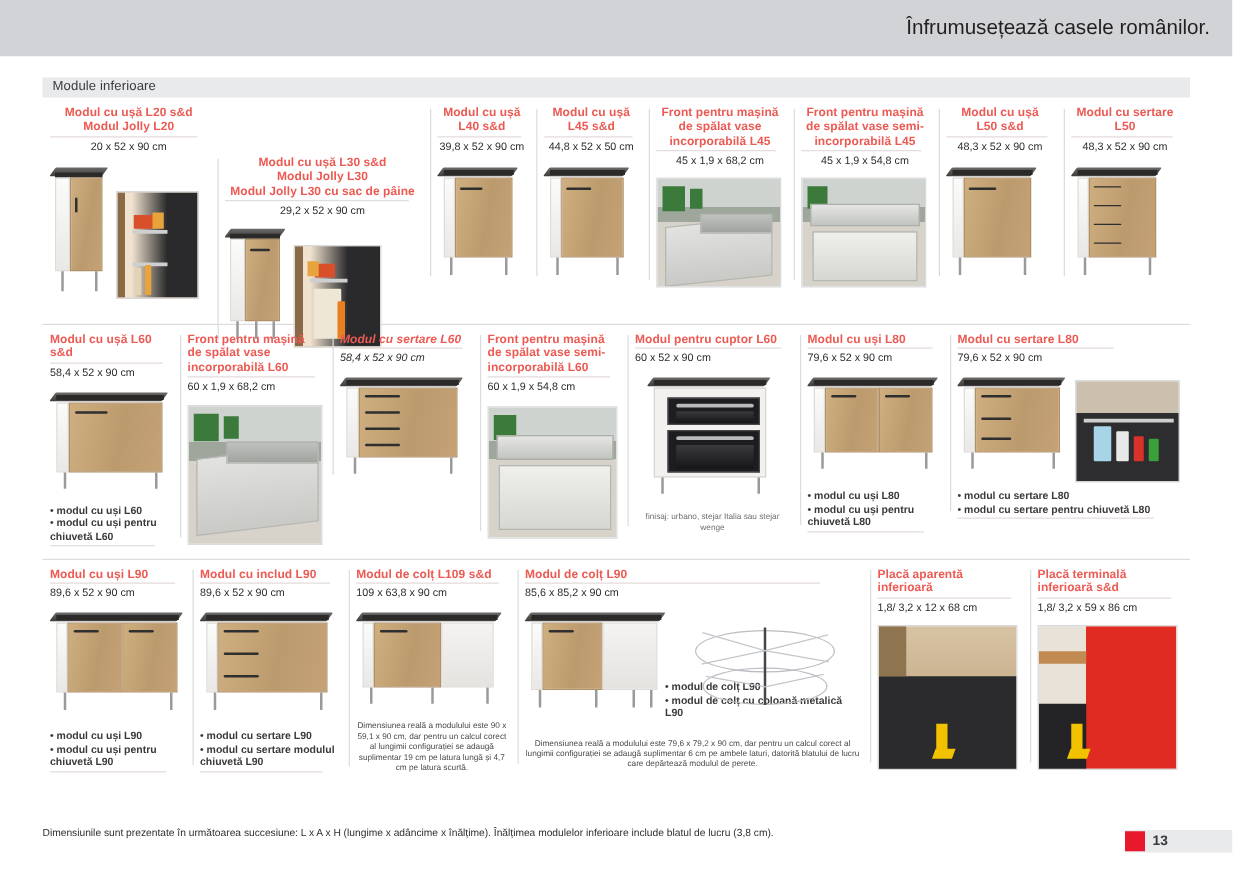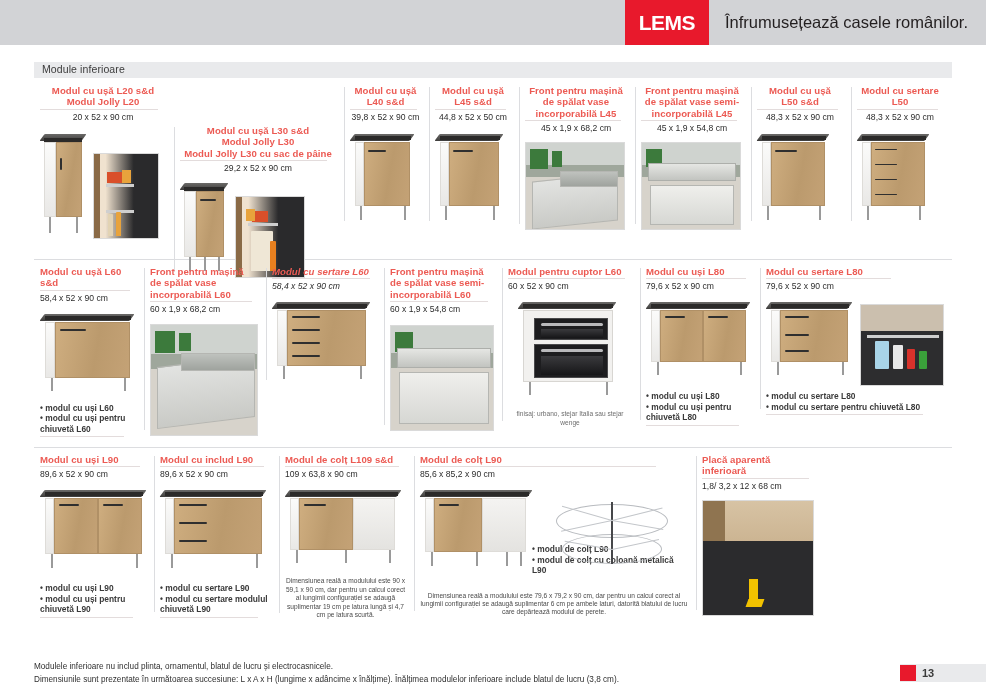--- a/index.html
+++ b/index.html
@@ -181,23 +181,20 @@
   .pagebox .sq{ width:16px; height:16px; background:#e8192c; margin-right:6px;}
   .pagebox .num{ font-size:11px; color:#3b3b3b; font-weight:bold;}
 </style>
 </head>
 <body>
 
 <div id="page">
 
   <div class="header">
     <div class="header-inner">
-      <div class="logo-box">
-        <div class="logo-text">LEMS</div>
-      </div>
       <div class="tagline">Înfrumusețează casele românilor.</div>
     </div>
   </div>
 
   <div class="section-bar">
     <span>Module inferioare</span>
   </div>
 
   <div class="rows">
 
@@ -640,25 +637,37 @@
         <div class="art" style="height:118px;">
           <div class="photo ph-wood" style="width:112px;height:116px;">
             <div class="dark" style="left:0;top:40px;width:112px;height:76px;"></div>
             <div class="dark" style="left:0;top:0;width:22px;height:40px;background:#8f7450;"></div>
             <div class="yellow" style="left:46px;top:78px;width:9px;height:24px;"></div>
             <div class="yellow" style="left:44px;top:98px;width:16px;height:8px;transform:skewX(-20deg);"></div>
           </div>
         </div>
       </div>
 
+      <div class="cell" style="width:128px;">
+        <div class="title">Placă terminală inferioară s&amp;d</div>
+        <div class="title-rule"></div>
+        <div class="dims">1,8/ 3,2 x 59 x 86 cm</div>
+        <div class="art" style="height:118px;">
+          <div class="photo ph-red" style="width:112px;height:116px;">
+            <div class="dark" style="left:0;top:62px;width:38px;height:54px;"></div>
+            <div class="dark" style="left:0;top:20px;width:38px;height:10px;background:#c08a52;"></div>
+            <div class="yellow" style="left:26px;top:78px;width:9px;height:24px;"></div>
+            <div class="yellow" style="left:24px;top:98px;width:16px;height:8px;transform:skewX(-20deg);"></div>
+          </div>
+        </div>
+      </div>
     </div>
   </div>
 
   <div class="footer">
-    <p>Modulele inferioare nu includ plinta, ornamentul, blatul de lucru și electrocasnicele.</p>
     <p>Dimensiunile sunt prezentate în următoarea succesiune: L x A x H (lungime x adâncime x înălțime). Înălțimea modulelor inferioare include blatul de lucru (3,8 cm).</p>
   </div>
 
   <div class="pagebox">
     <div class="sq"></div>
     <div class="num">13</div>
   </div>
 
 </div>
 

